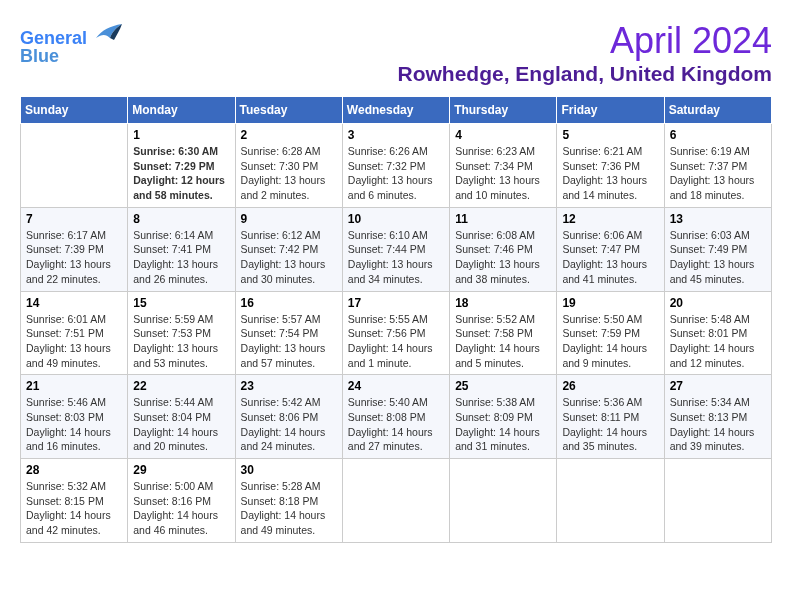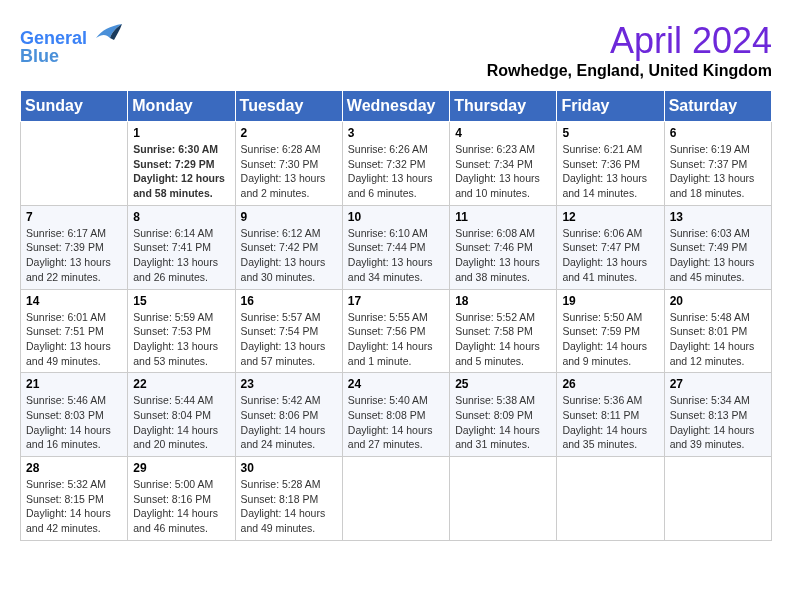--- a/index.html
+++ b/index.html
@@ -36,35 +36,35 @@
     }
     .title-area {
       text-align: right;
     }
     .month-title {
       font-size: 36px;
       font-weight: normal;
       color: #6d28d9;
     }
     .location {
-      font-size: 16px;
-      color: #000000;
+      font-size: 21px;
+      color: #4c1d95;
       font-weight: bold;
     }
     .calendar {
       width: 100%;
       border-collapse: collapse;
       font-size: 11px;
     }
     .calendar th {
       background: #3a6abf;
       color: #fff;
       padding: 6px 4px;
       text-align: left;
-      font-size: 16px;
+      font-size: 12px;
       font-weight: bold;
       border: 1px solid #fff;
     }
     .calendar td {
       border: 1px solid #ccc;
       vertical-align: top;
       padding: 4px 5px;
       width: calc(100% / 7);
       min-height: 75px;
       background: #fff;

